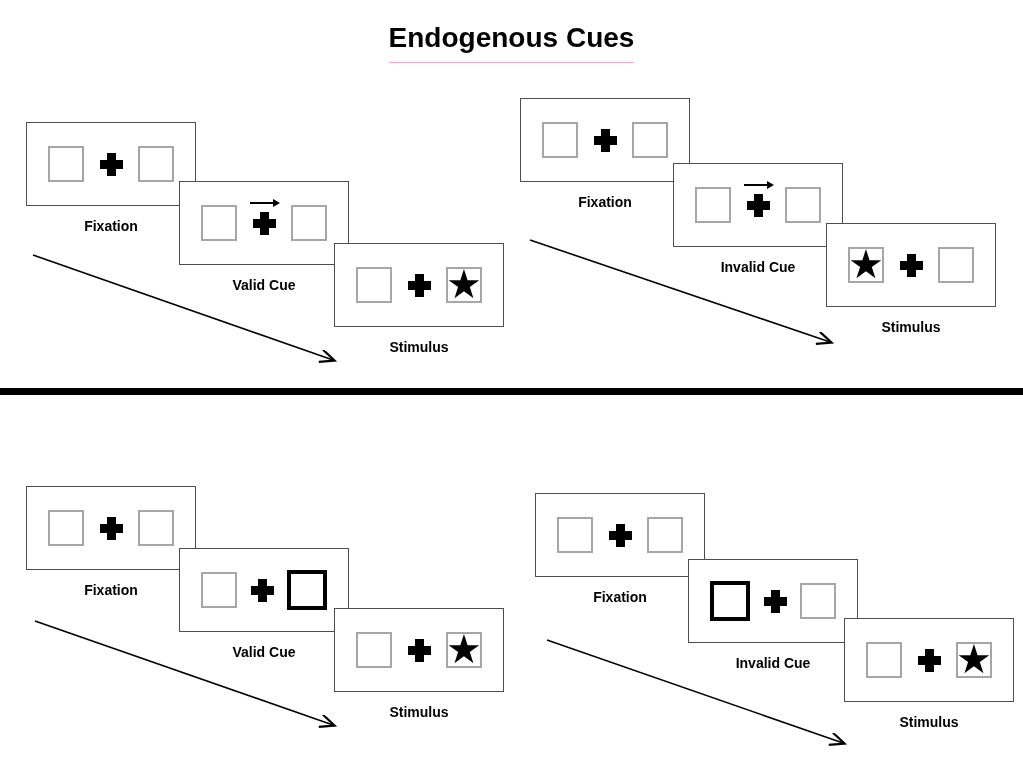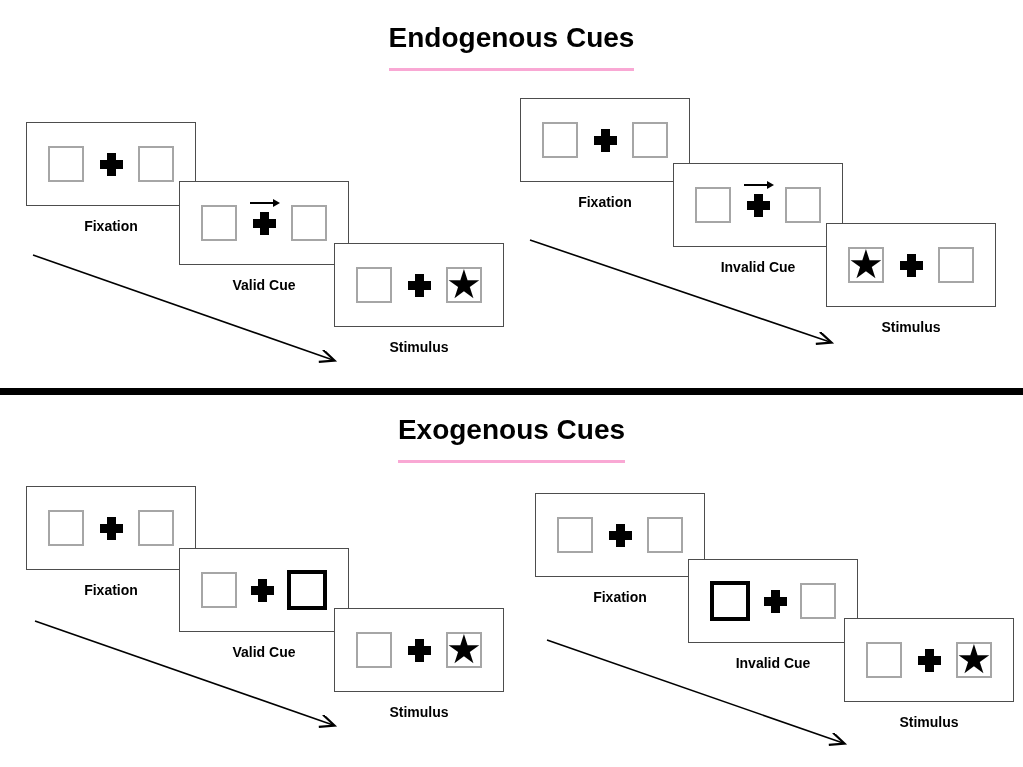--- a/index.html
+++ b/index.html
@@ -12,22 +12,22 @@
     color:#000;
   }
   .title-row{
     position:absolute;left:0;width:1023px;text-align:center;
   }
   .title-row.endo{top:22px;}
   .title-row.exo{top:414px;}
   .title-text{
     display:inline-block;
     font-size:28px;font-weight:700;
-    border-bottom:3px solid #f9a8d4;
-    padding-bottom:14px;
+    border-bottom:1px solid #f9a8d4;
+    padding-bottom:8px;
     letter-spacing:0px;
   }
   .divider{
     position:absolute;left:0;top:388px;width:1023px;height:7px;background:#000;
   }
   .group{position:absolute;width:520px;height:275px;}
   .time-arrow{position:absolute;left:0;top:0;pointer-events:none;}
   .panel{
     position:absolute;width:170px;height:84px;
     background:#ffffff;border:1px solid #4d4d4d;
@@ -149,23 +149,20 @@
         <div class="cue-wrap">
           <div class="cross"></div>
         </div>
         <div class="box"></div>
       </div>
       <div class="plabel" style="left: 303px; top: 221px;">Stimulus</div>
     </div>
 
   <div class="divider"></div>
 
-  <div class="title-row exo">
-    <span class="title-text">Exogenous Cues</span>
-  </div>
 
   <div class="group" id="g-exo-valid" style="left: 26px; top: 486px;">
       <svg class="time-arrow" width="340" height="275" viewBox="0 0 340 275">
         <defs>
           <marker id="ah-g-exo-valid" markerWidth="12" markerHeight="12" refX="9" refY="4" orient="auto">
             <path d="M1,0 L10,4 L1,8" fill="none" stroke="#000" stroke-width="1.4"></path>
           </marker>
         </defs>
         <line x1="9" y1="135" x2="307" y2="239" stroke="#000" stroke-width="1.6" marker-end="url(#ah-g-exo-valid)"></line>
       </svg>

